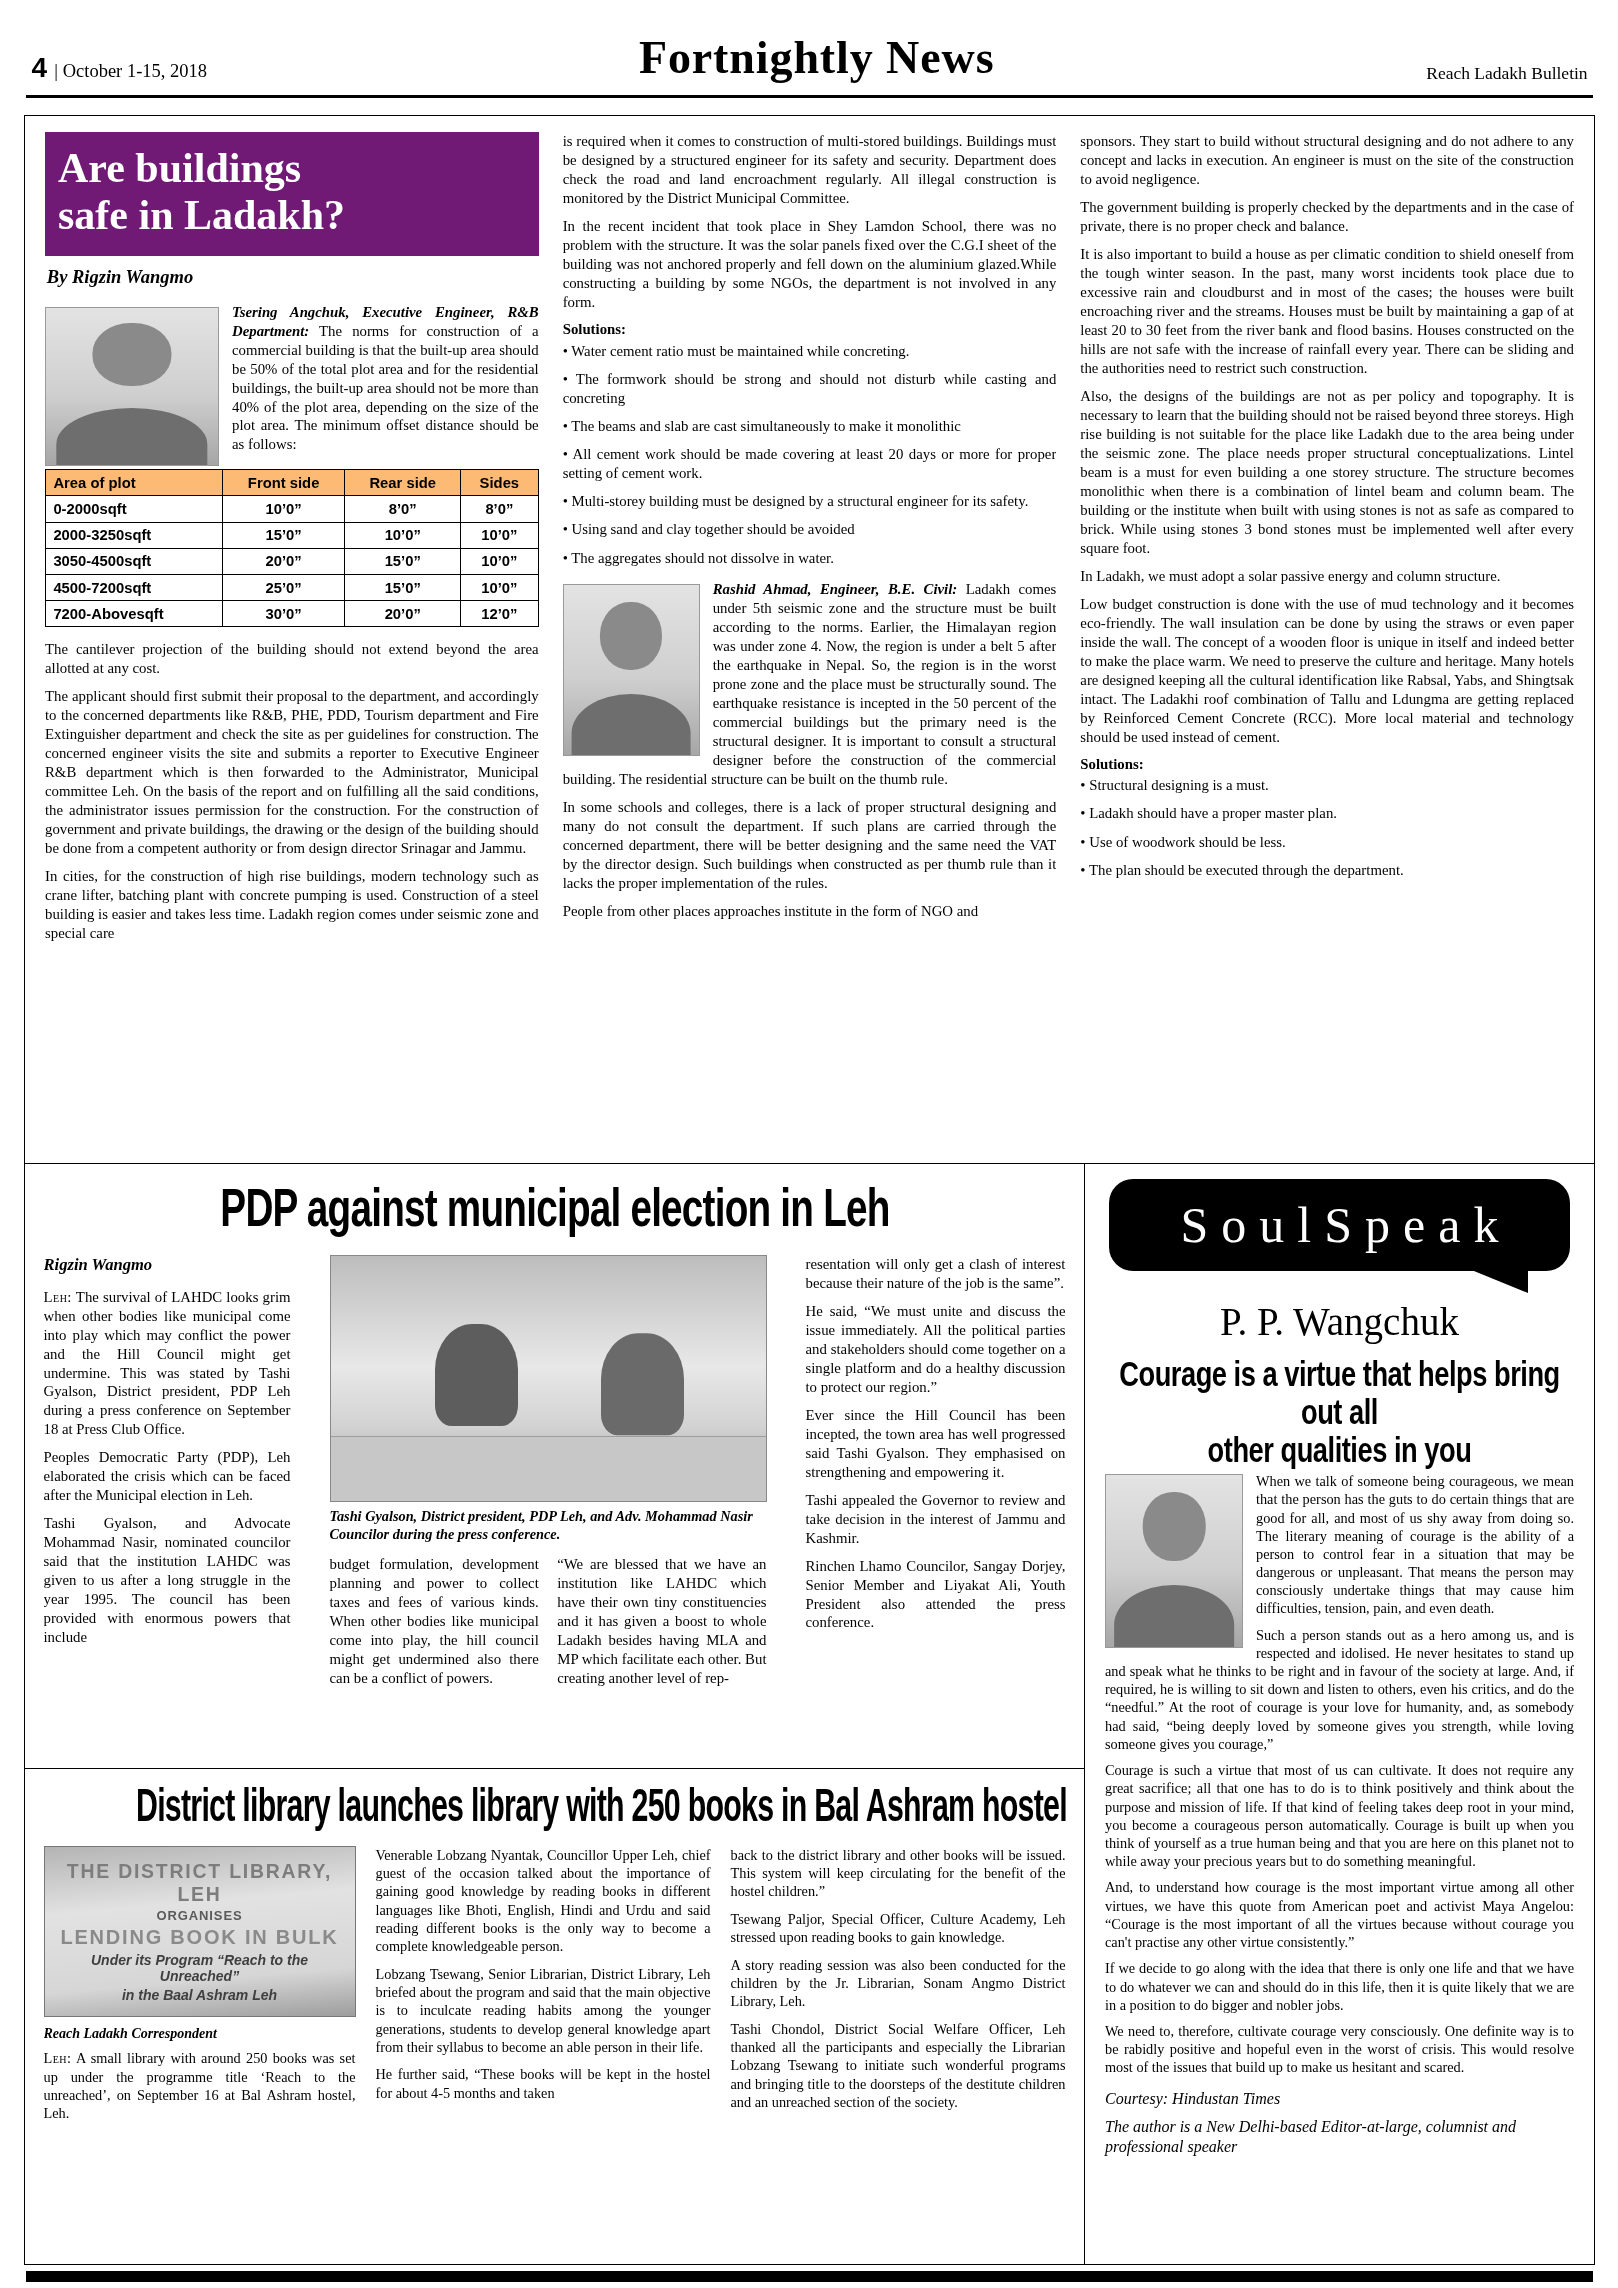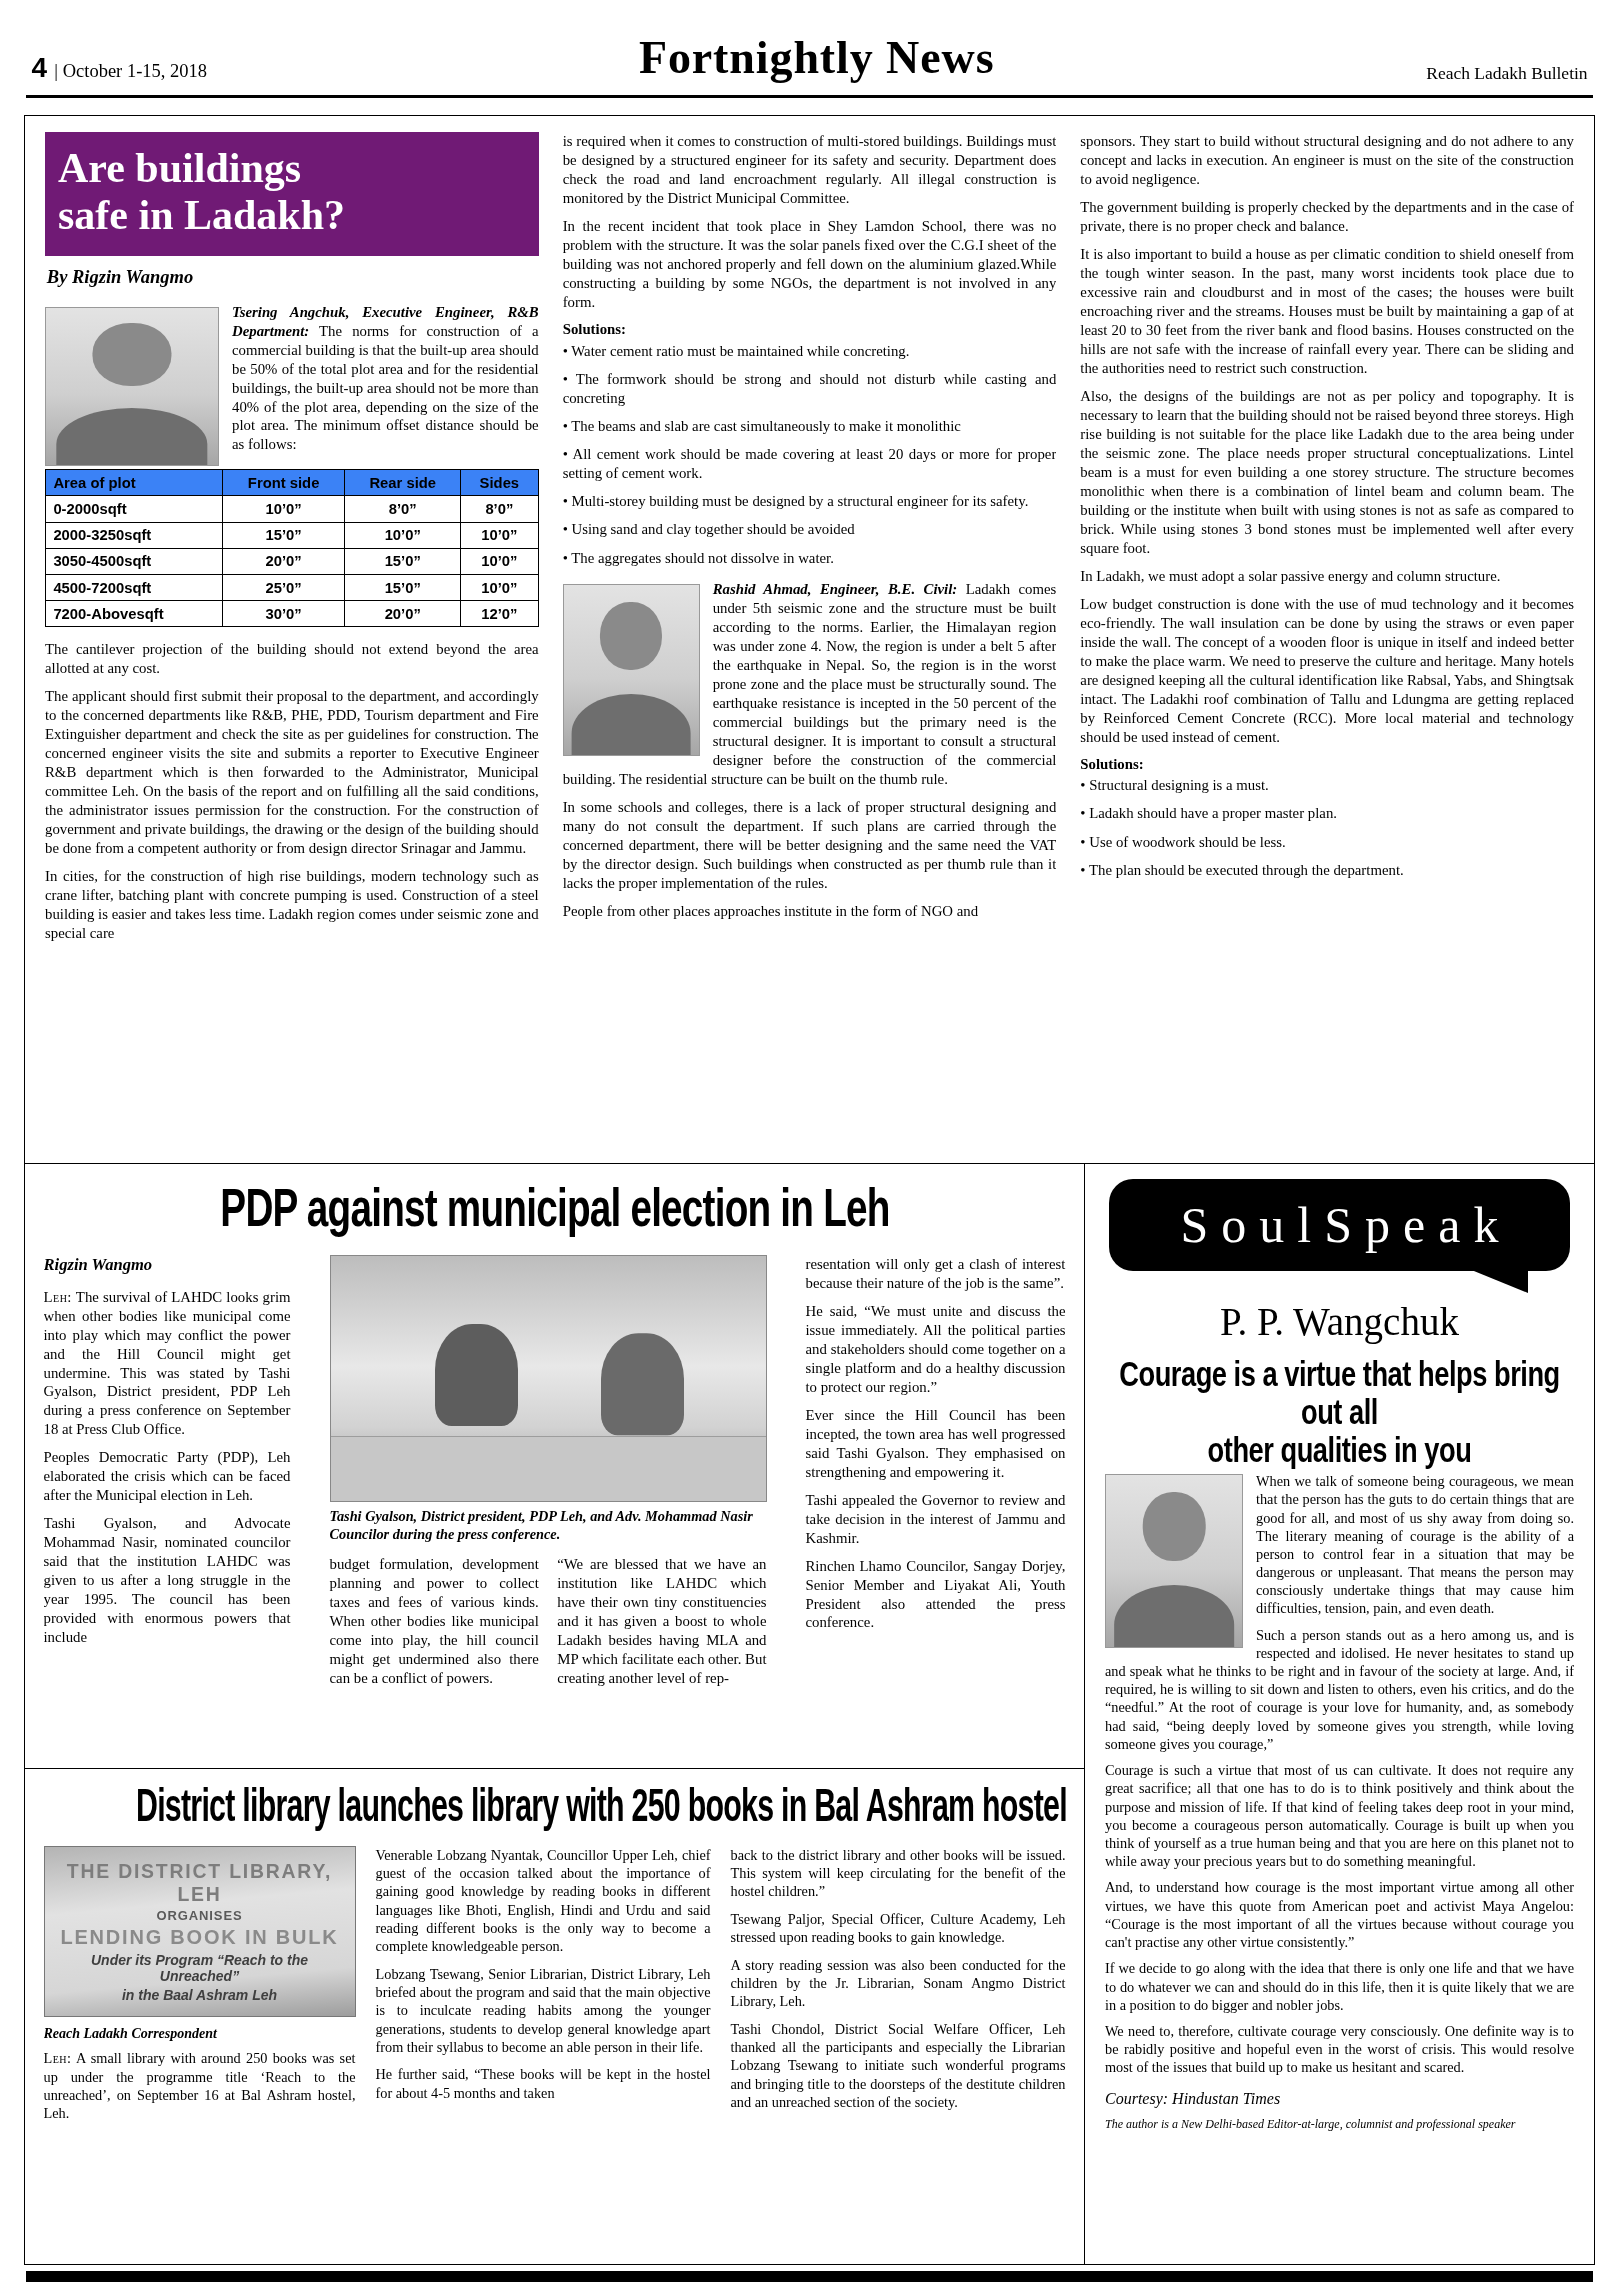--- a/index.html
+++ b/index.html
@@ -40,21 +40,21 @@
   .portrait { position:relative; overflow:hidden; background:linear-gradient(180deg,#e3e3e3 0%,#cfcfcf 55%,#a6a6a6 100%); border:0.9px solid #999; }
   .portrait::before { content:""; position:absolute; top:10%; left:50%; transform:translateX(-50%);
     width:46%; height:40%; border-radius:48%; background:#8a8a8a; }
   .portrait::after { content:""; position:absolute; bottom:-10%; left:50%; transform:translateX(-50%);
     width:88%; height:46%; border-radius:50% 50% 0 0; background:#6e6e6e; }
   .photo-angchuk { float:left; width:174px; height:159px; margin:3.7px 13px 3.7px 0; }
   .photo-rashid { float:left; width:137px; height:172px; margin:3.7px 13px 3.7px 0; }
 
   table.offsets { width:100%; border-collapse:collapse; margin:7.4px 0 13px 0; font-family:"Liberation Sans",sans-serif; }
   table.offsets th, table.offsets td { border:1.8px solid #000; padding:4.6px 7.4px; font-size:14.8px; font-weight:bold; }
-  table.offsets th { background:#3b82f6; text-align:left; }
+  table.offsets th { background:#fdba74; text-align:left; }
   table.offsets th:not(:first-child), table.offsets td:not(:first-child) { text-align:center; }
 
   
   .row2 { flex:1; display:grid; grid-template-columns:1fr 509px; overflow:hidden; }
   .left-col { border-right:1.8px solid #000; display:flex; flex-direction:column; overflow:hidden; }
 
   .headline-condensed { display:block; font-family:"Liberation Sans",sans-serif; font-weight:bold;
     white-space:nowrap; text-align:center; letter-spacing:-0.9px; }
 
   
@@ -91,21 +91,21 @@
     display:flex; align-items:center; justify-content:center; }
   .soul-bubble::after { content:""; position:absolute; right:42px; bottom:-22px; width:0; height:0;
     border-top:24px solid #000; border-left:59px solid transparent; }
   .soul-title { color:#fff; font-size:50px; letter-spacing:13px; padding-left:13px; white-space:nowrap; }
   .soul-author { text-align:center; font-size:39px; margin-bottom:13px; }
   .soul-headline { font-size:29px; line-height:1.1; white-space:normal; letter-spacing:-0.5px;
     transform:scale(0.94,1.18); transform-origin:center top; margin-bottom:20px; }
   .photo-wangchuk { float:left; width:138px; height:174px; margin:1.8px 13px 3.7px 0; }
   .section-soul p.body { font-size:14.3px; line-height:1.27; margin-bottom:8.3px; }
   .soul-courtesy { font-style:italic; font-size:16px; margin:13px 0 9.2px 0; }
-  .soul-note { font-style:italic; font-size:12px; line-height:1.25; }
+  .soul-note { font-style:italic; font-size:16px; line-height:1.25; }
 </style>
 </head>
 <body>
 
 <div class="page">
 
   <div class="hdr">
     <div class="hdr-left">
       <span class="page-num">4</span>
       <span class="hdr-date">| October 1-15, 2018</span>

